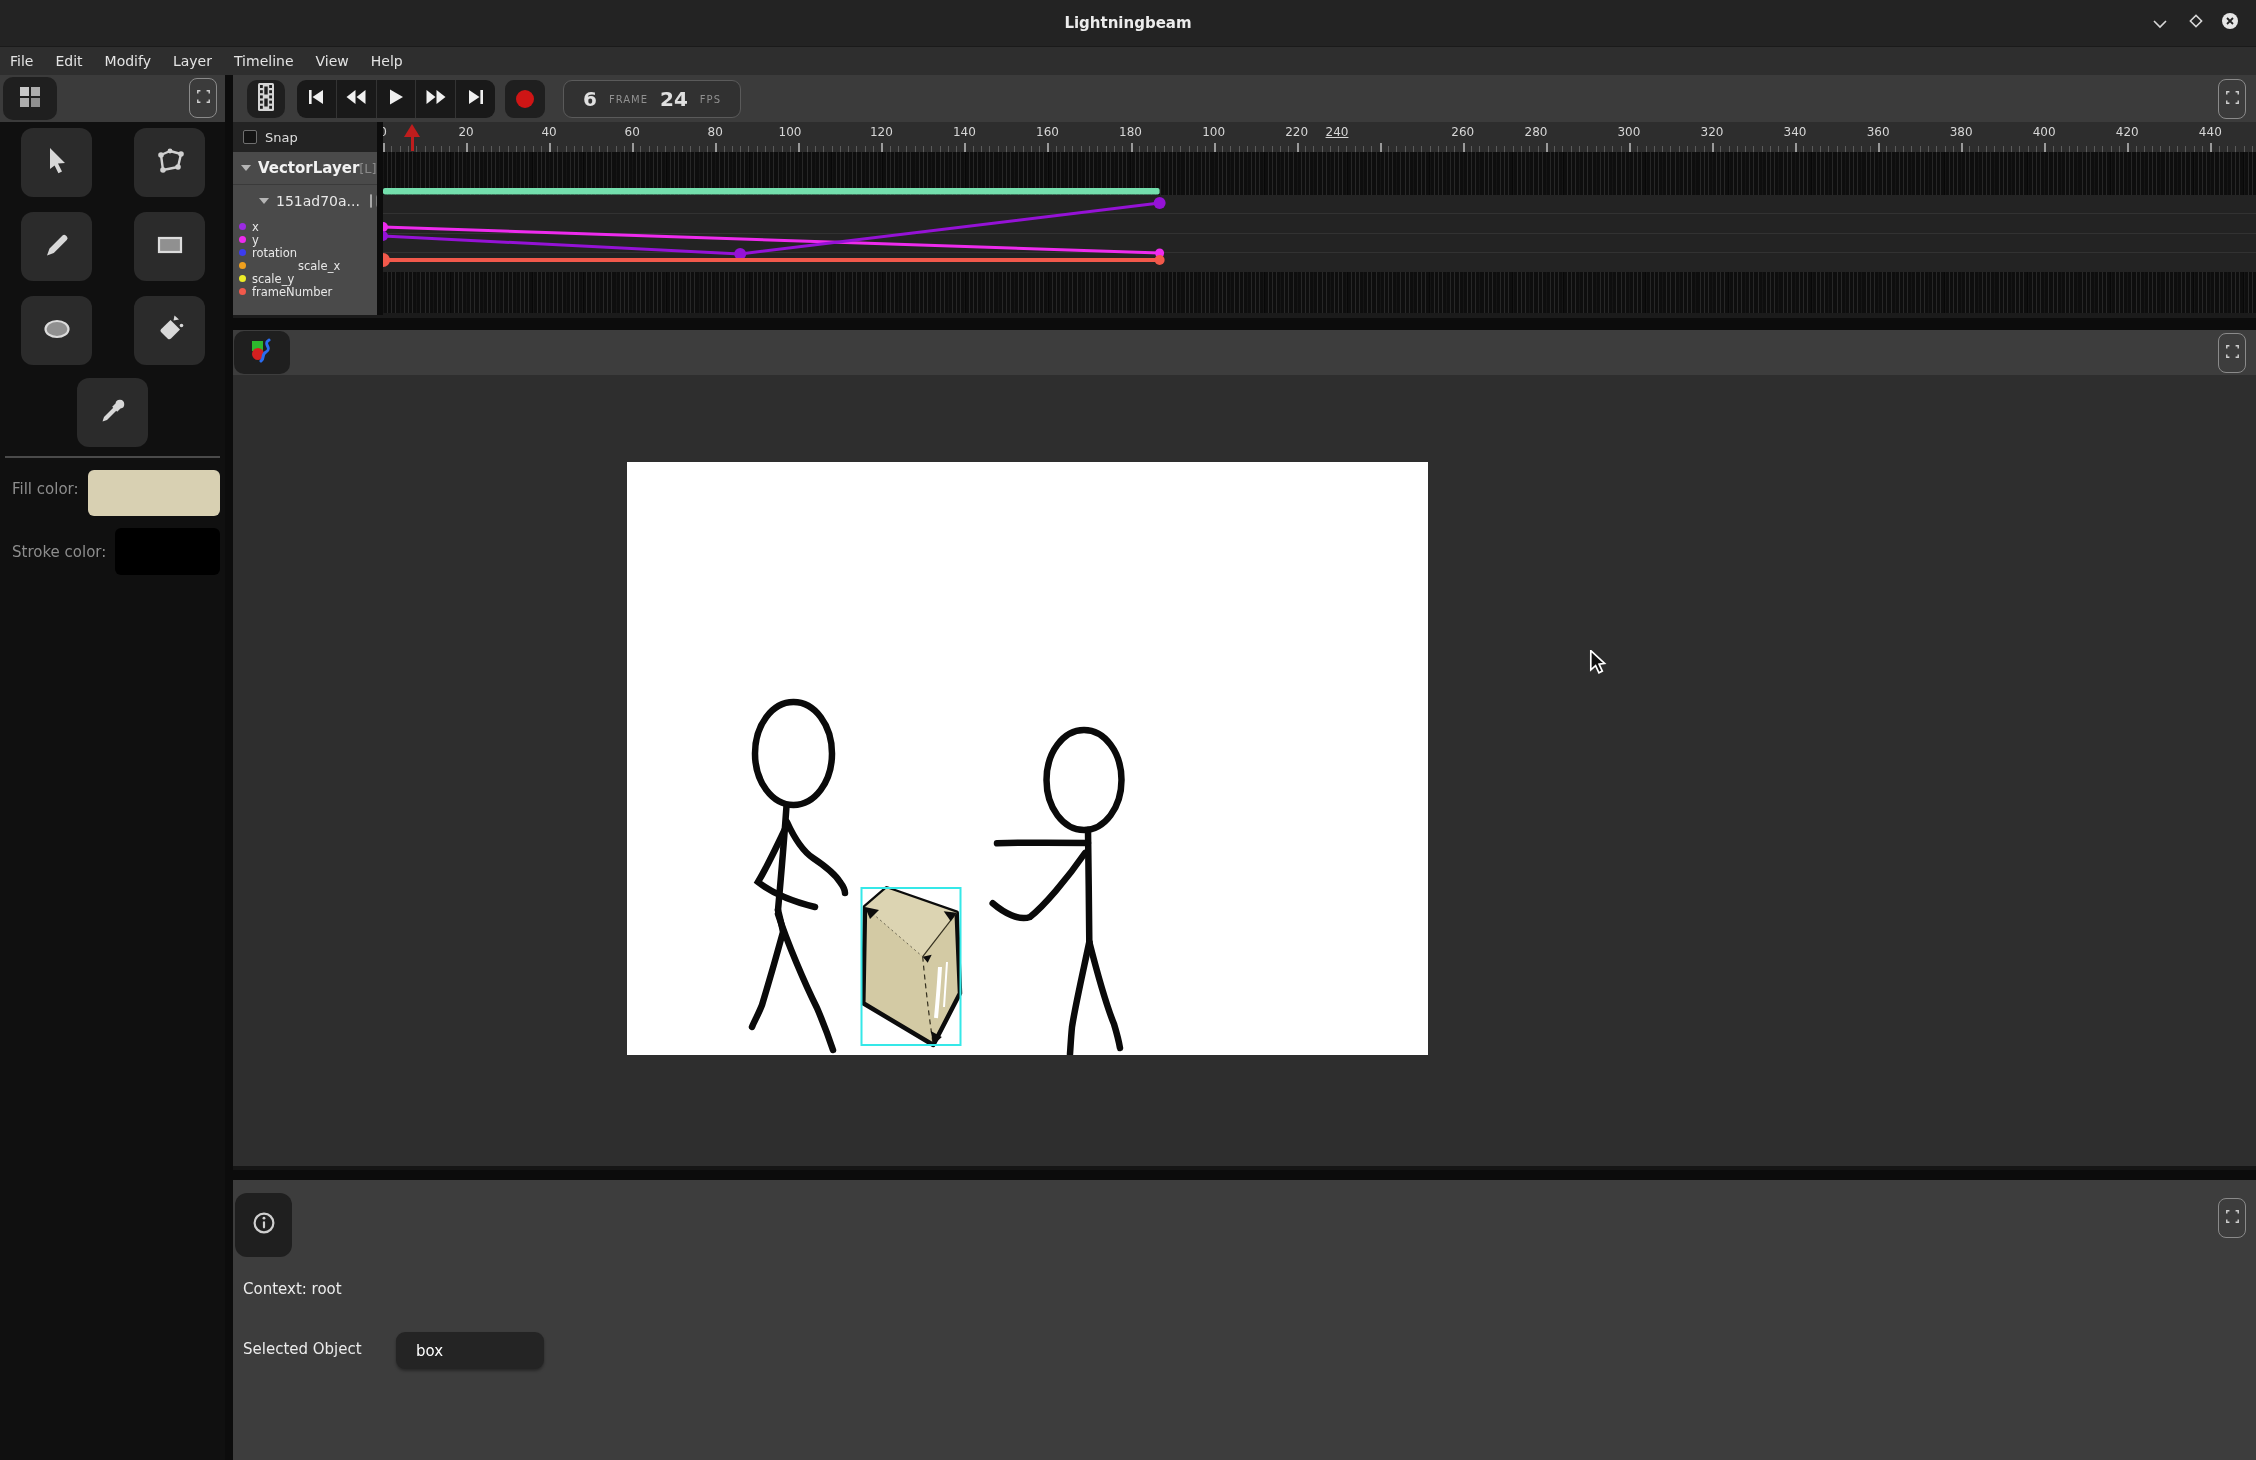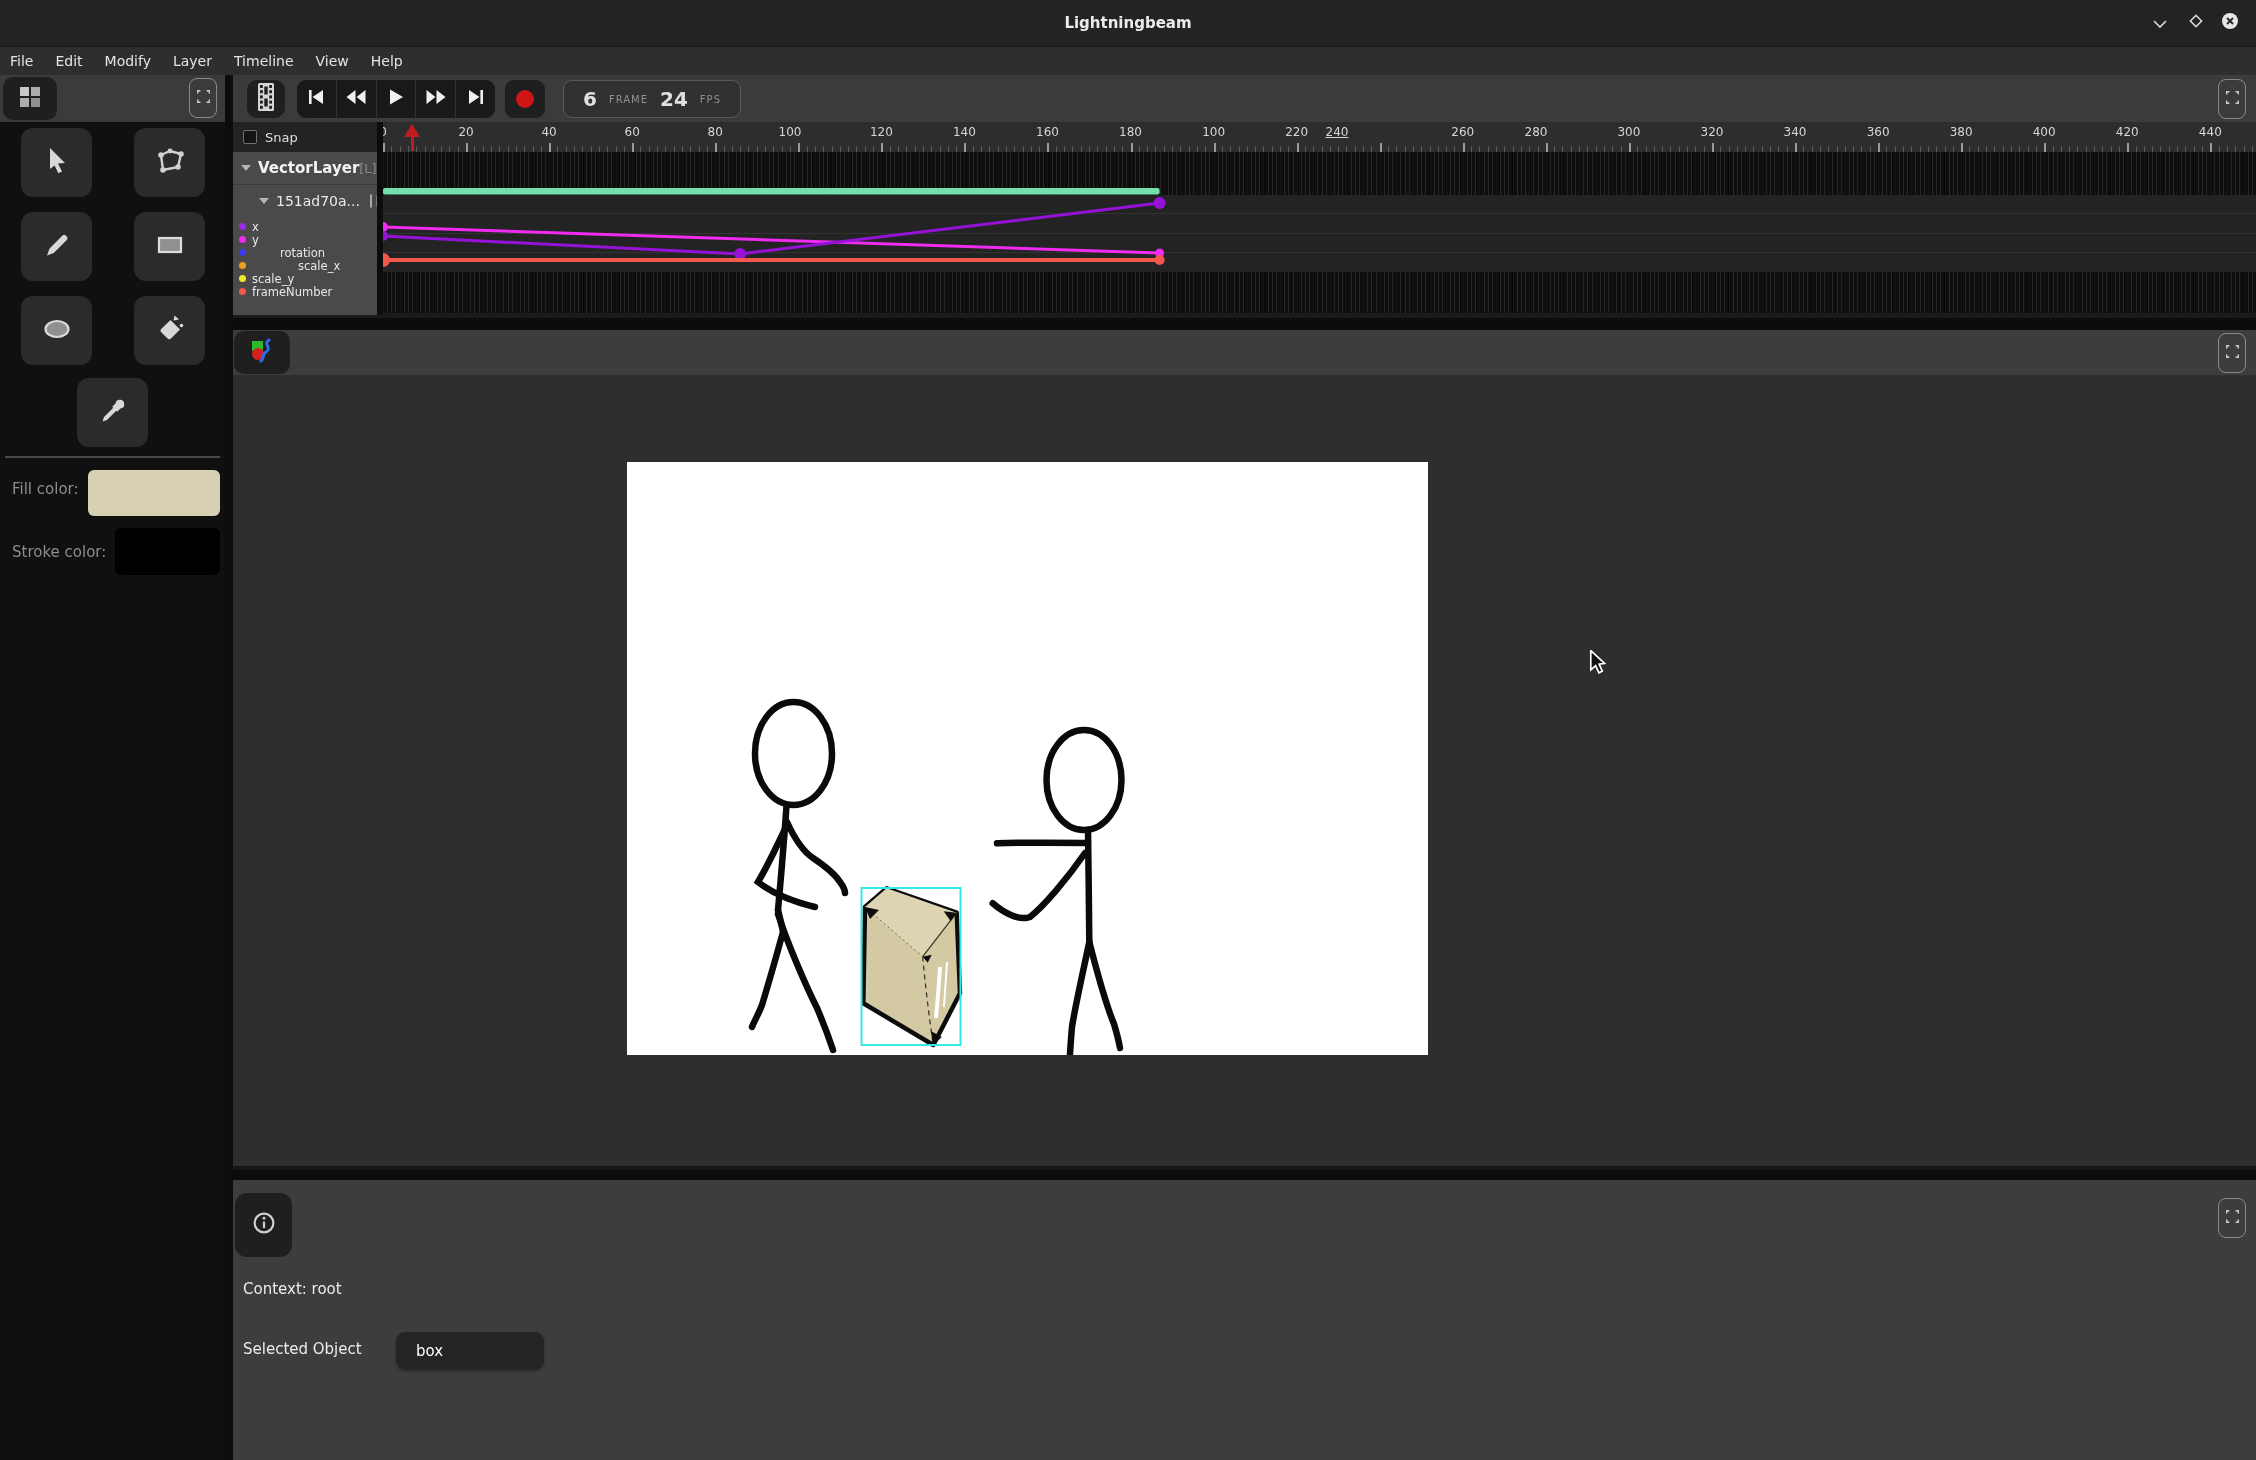--- a/index.html
+++ b/index.html
@@ -329,21 +329,21 @@
     </div>
     <div id="props-box">
       <div class="prop-row" style="top:3px;">
           <span class="prop-dot" style="background: rgb(155, 43, 226);"></span>
           <span class="prop-label">x</span>
         </div>
       <div class="prop-row" style="top:16px;">
           <span class="prop-dot" style="background: rgb(238, 43, 238);"></span>
           <span class="prop-label">y</span>
         </div>
-      <div class="prop-row" style="top:29px;gap:28px;">
+      <div class="prop-row" style="top:29px;">
           <span class="prop-dot" style="background: rgb(60, 60, 240);"></span>
           <span class="prop-label">rotation</span>
         </div>
       <div class="prop-row" style="top:42px;gap:46px;">
           <span class="prop-dot" style="background: rgb(240, 160, 30);"></span>
           <span class="prop-label">scale_x</span>
         </div>
       <div class="prop-row" style="top:55px;">
           <span class="prop-dot" style="background: rgb(236, 236, 40);"></span>
           <span class="prop-label">scale_y</span>

